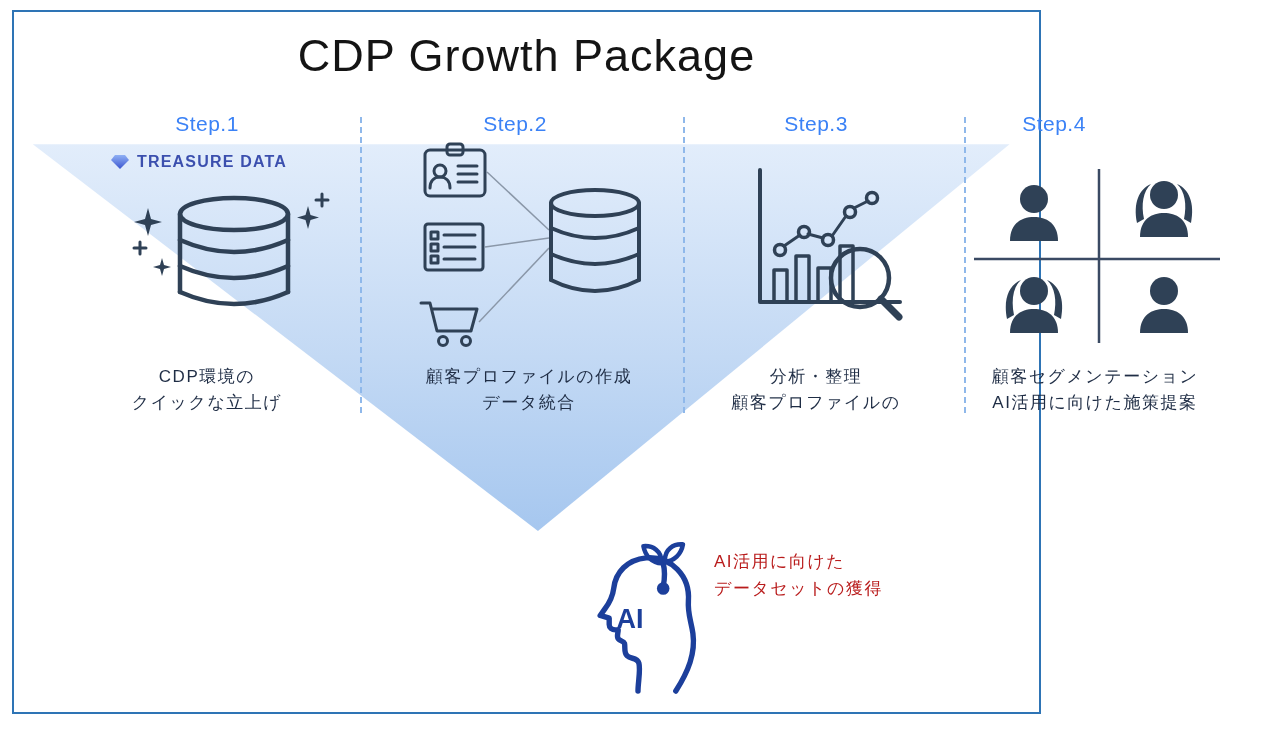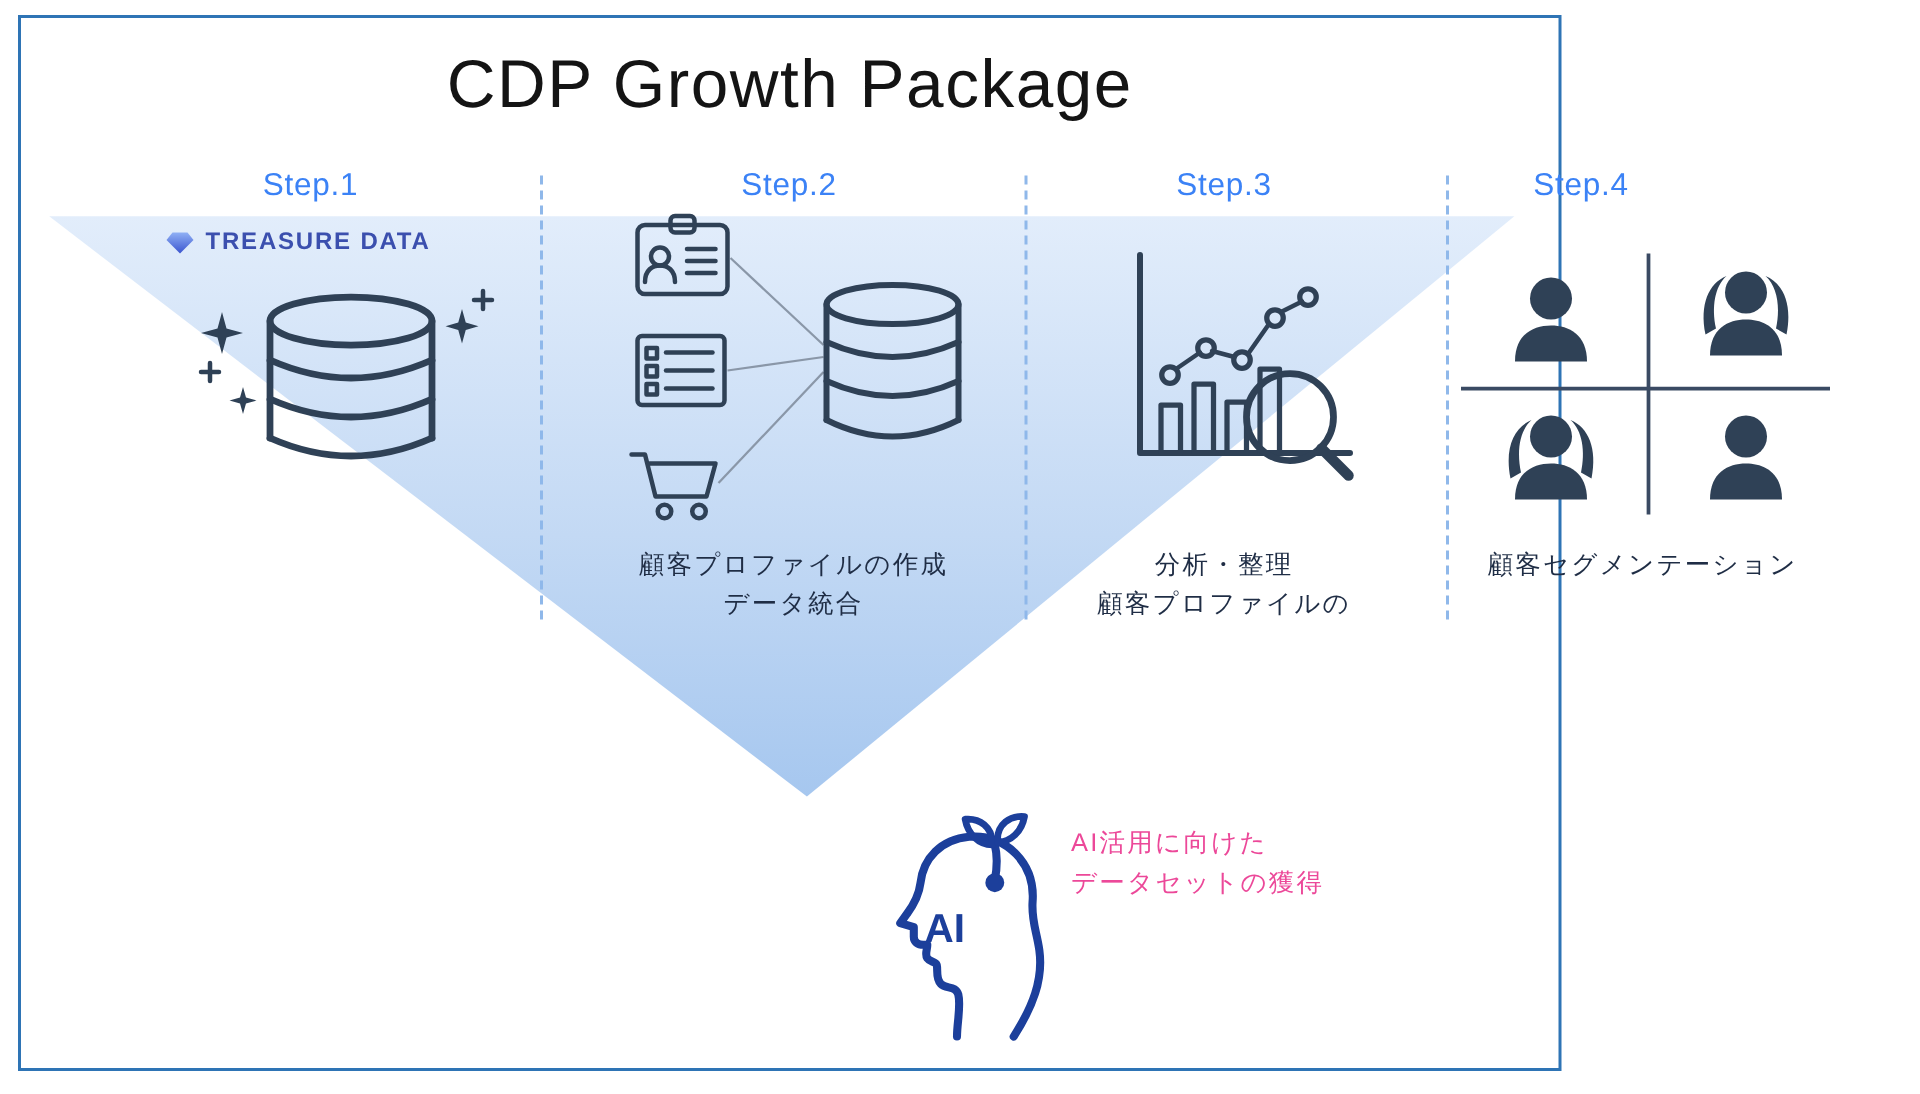--- a/index.html
+++ b/index.html
@@ -16,21 +16,21 @@
              font-size:17px; line-height:26px; color:#1f2d45; letter-spacing:1.5px; z-index:2; }
   .caption span { display:block; }
   .sep { position:absolute; top:105px; height:296px; width:0;
          border-left:2px dashed #8fb8ea; z-index:1; }
   .brand { position:absolute; left:96px; top:141px; display:flex; align-items:center;
            gap:7px; color:#3b4fae; font-weight:bold; font-size:16px;
            letter-spacing:1.2px; z-index:2; }
   .icon-block { position:absolute; z-index:2; }
   .outcome-caption { position:absolute; left:700px; top:536px; width:260px;
                      text-align:left; font-size:17px; line-height:27px;
-                     color:#ec4899; letter-spacing:1.5px; z-index:2; }
+                     color:#b91c1c; letter-spacing:1.5px; z-index:2; }
   .outcome-caption span { display:block; }
 </style>
 </head>
 <body>
 
 <div class="board">
 
   <svg class="funnel" viewBox="0 0 1254 704" preserveAspectRatio="none">
     <defs>
       <linearGradient id="fg" x1="0" y1="0" x2="0" y2="1">
@@ -42,21 +42,21 @@
     <polygon points="23,133 1218,133 641,522" fill="url(#fg)"></polygon>
   </svg>
 
   <div class="title">CDP Growth Package</div>
 
   <div class="sep" style="left:346px"></div>
   <div class="sep" style="left:669px"></div>
   <div class="sep" style="left:950px"></div>
 
   <div class="step-label" style="left:33px">Step.1</div>
-  <div class="step-label" style="left:352px">Step.2</div>
+  <div class="step-label" style="left:341px">Step.2</div>
   <div class="step-label" style="left:642px">Step.3</div>
   <div class="step-label" style="left:880px">Step.4</div>
 
   <div class="brand">
     <svg width="20" height="16" viewBox="0 0 20 16">
       <defs>
         <linearGradient id="tdg" x1="0" y1="0" x2="0" y2="1">
           <stop offset="0" stop-color="#8fb0f5"></stop>
             <stop offset="1" stop-color="#3b55cf"></stop>
         </linearGradient>
@@ -174,30 +174,35 @@
         <path d="M-13,-27 C-21,-20 -23,-6 -20,8 L-27,12 C-31,-8 -25,-22 -13,-27 Z"></path>
         <path d="M13,-27 C21,-20 23,-6 20,8 L27,12 C31,-8 25,-22 13,-27 Z"></path>
       </g>
       <g transform="translate(192,140)">
         <circle cx="0" cy="-16" r="14"></circle>
         <path d="M-24,26 C-24,8 -12,2 0,2 C12,2 24,8 24,26 Z"></path>
       </g>
     </g>
   </svg>
 
+  <div class="caption" style="left:33px">
+    <span>CDP環境の</span>
+    <span>クイックな立上げ</span>
+  </div>
   <div class="caption" style="left:355px">
     <span>顧客プロファイルの作成</span>
     <span>データ統合</span>
   </div>
   <div class="caption" style="left:642px">
     <span>分析・整理</span>
     <span>顧客プロファイルの</span>
   </div>
   <div class="caption" style="left:921px">
     <span>顧客セグメンテーション</span>
+    <span>AI活用に向けた施策提案</span>
   </div>
 
   <svg class="icon-block" style="left:570px; top:518px; width:135px; height:170px" viewBox="0 0 150 175">
     <g fill="none" stroke="#1c3f9b" stroke-width="6" stroke-linecap="round" stroke-linejoin="round">
       <path d="M102,172 C116,150 124,130 121,108 C119,94 115,86 116,72 C118,44 97,22 69,24 C48,26 35,40 33,58 C32,66 29,73 23,81 L18,88 L28,91 L28,98 C28,102 31,104 35,104 L38,104 C38,108 36,111 38,114 C40,117 44,116 45,119 C46,123 44,129 48,133 C52,137 59,134 61,141 C63,149 60,162 60,172"></path>
       <path d="M88,56 C90,46 90,38 88,30"></path>
     </g>
     <g stroke="#1c3f9b" fill="none" stroke-width="5" stroke-linejoin="round">
       <path d="M86,30 C76,30 68,22 66,11 C77,10 86,17 86,28 Z"></path>
       <path d="M90,28 C100,28 108,20 110,9 C99,8 90,15 90,26 Z"></path>

